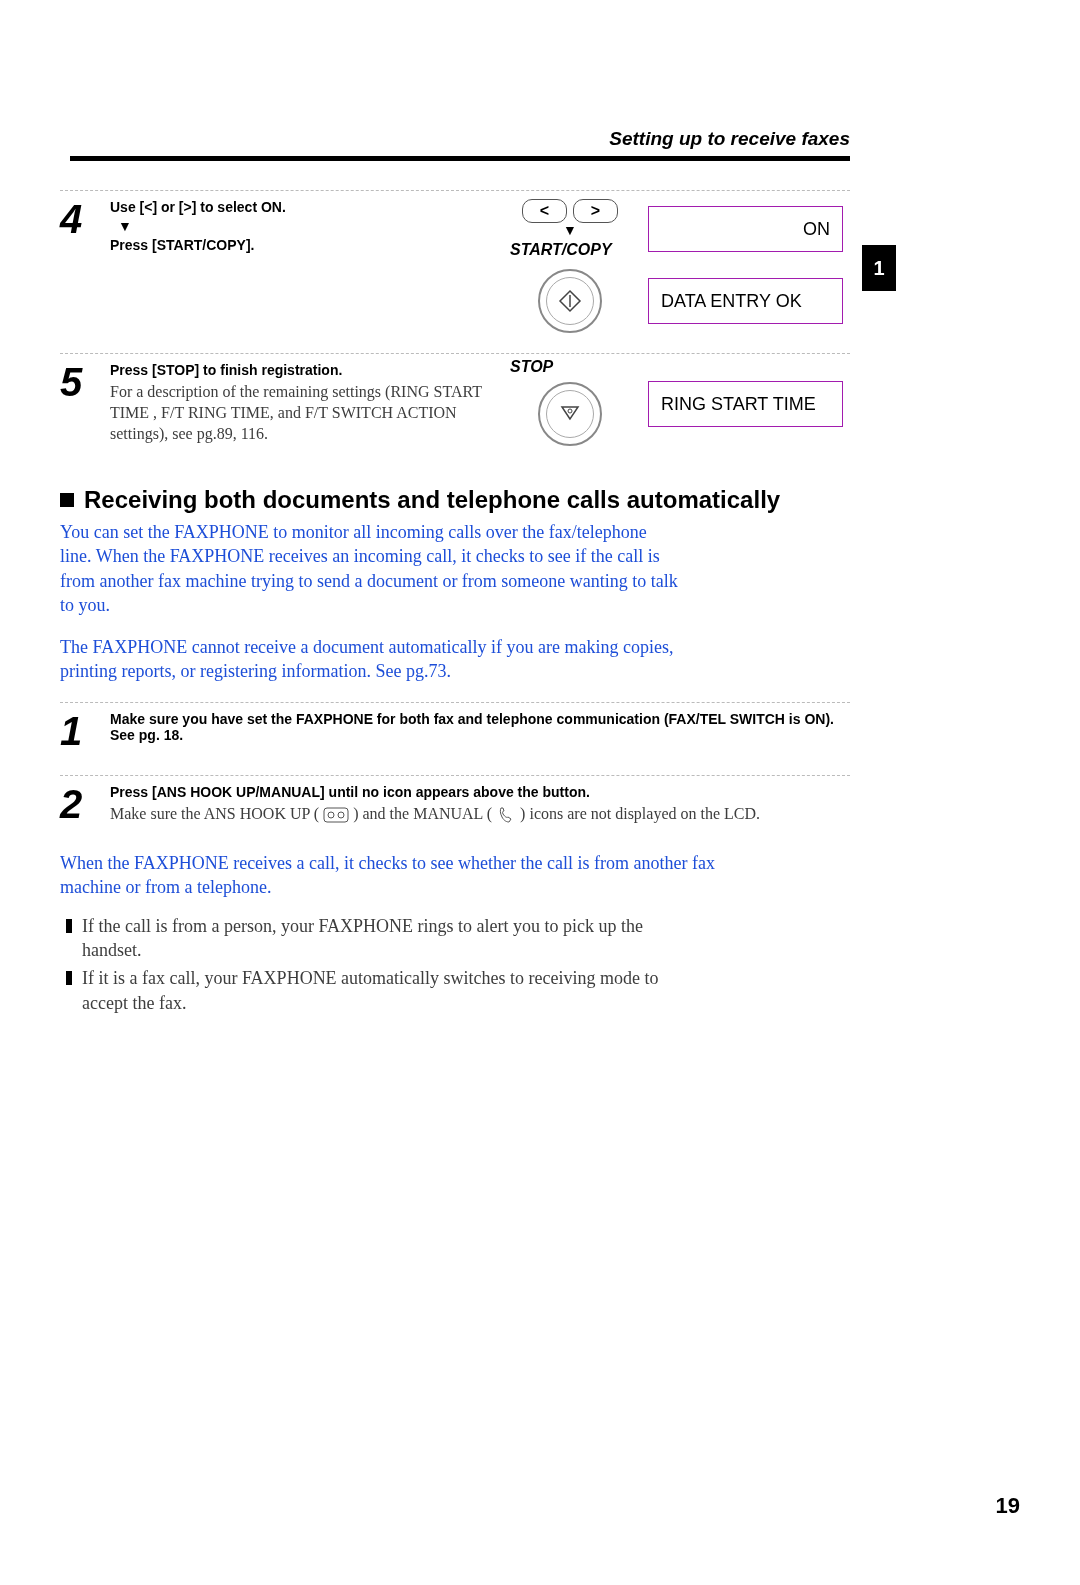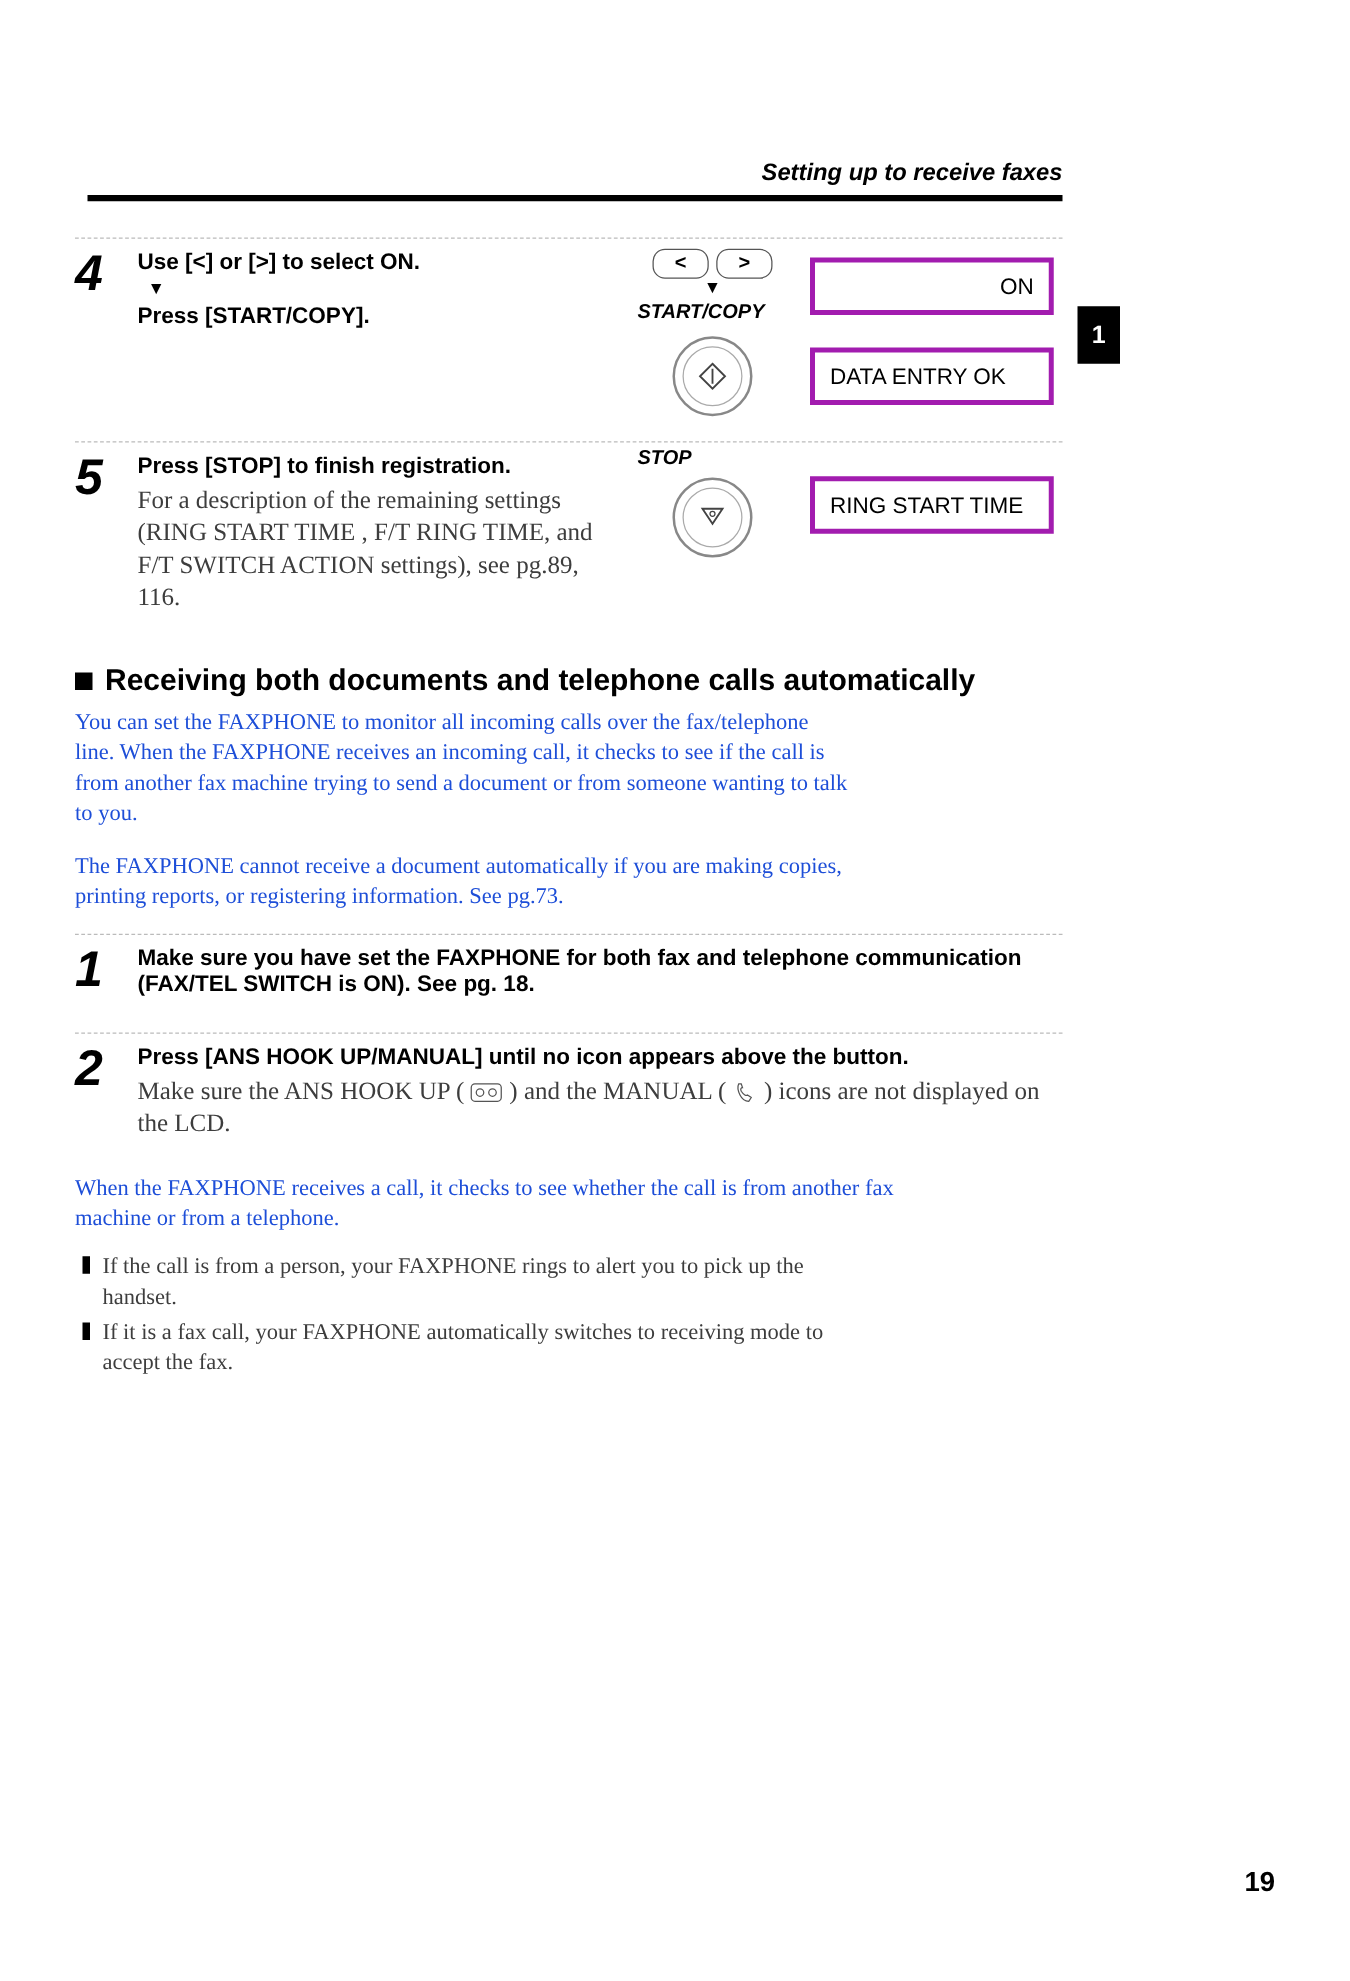--- a/index.html
+++ b/index.html
@@ -51,26 +51,26 @@
     flex-shrink: 0;
     line-height: 1;
   }
   .step-text {
     flex: 1 1 0;
     padding-right: 12px;
   }
   .step-bold {
     font-family: Arial, Helvetica, sans-serif;
     font-weight: bold;
-    font-size: 18px;
+    font-size: 14px;
     margin-bottom: 4px;
   }
   .step-desc {
     font-family: "Times New Roman", Times, serif;
-    font-size: 20px;
+    font-size: 16px;
     color: #3d3d3d;
     line-height: 1.3;
   }
   .step-illus {
     flex: 0 0 340px;
     display: flex;
     flex-direction: column;
     gap: 10px;
   }
   .illus-row {
@@ -96,21 +96,21 @@
     font-style: italic;
     font-size: 16px;
     text-align: left;
     margin-top: 2px;
   }
   .arrow-down {
     font-size: 14px;
     text-align: center;
   }
   .lcd-box {
-    border: 4px solid #a21caf;
+    border: 1px solid #a21caf;
     width: 195px;
     height: 46px;
     display: flex;
     align-items: center;
     justify-content: flex-end;
     padding: 0 12px;
     font-family: Arial, sans-serif;
     font-size: 18px;
   }
   .lcd-box.left { justify-content: flex-start; }

